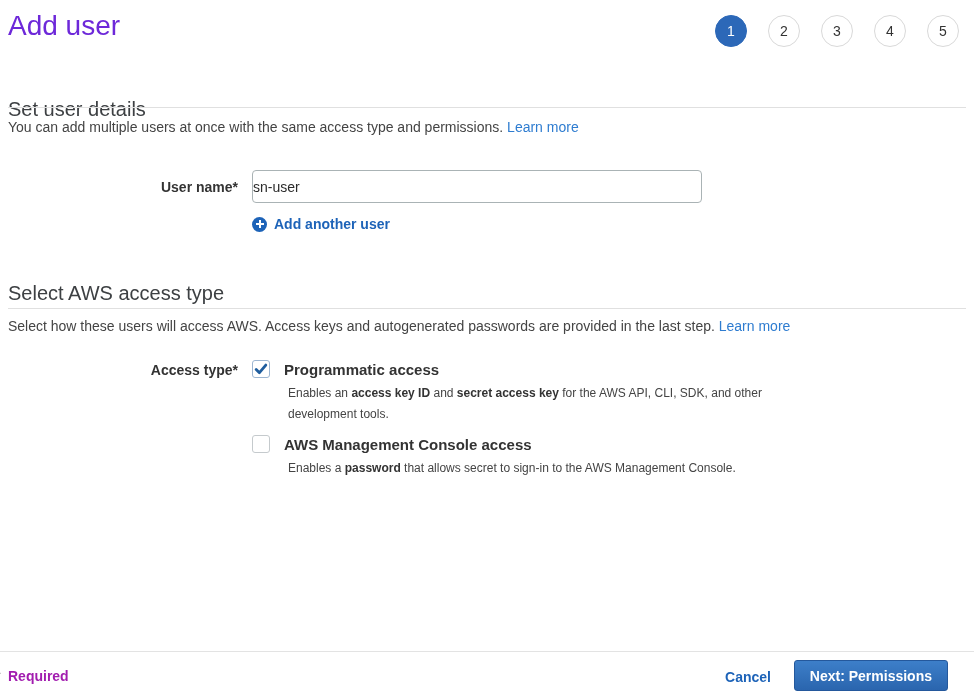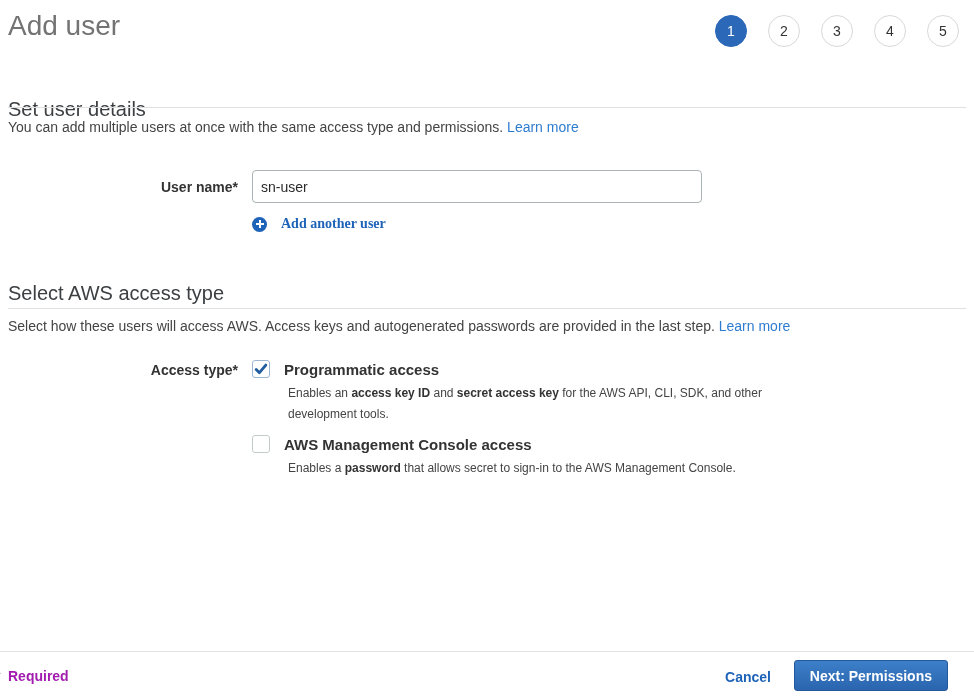--- a/index.html
+++ b/index.html
@@ -1,37 +1,37 @@
 <!DOCTYPE html>
 <html><head>
 <meta charset="utf-8">
 <style>
   * { margin:0; padding:0; box-sizing:border-box; }
   html,body { width:974px; height:697px; background:#fff; overflow:hidden; }
   body { font-family:"Liberation Sans","DejaVu Sans",sans-serif; font-size:14px; color:#444; position:relative; }
 
-  .page-title { position:absolute; left:8px; top:10px; font-size:28px; line-height:32px; font-weight:400; color:#737373; }
+  .page-title { position:absolute; left:8px; top:10px; font-size:28px; line-height:32px; font-weight:400; color:#6d28d9; }
 
   .steps { position:absolute; left:715px; top:15px; display:flex; gap:21px; }
   .step-circle { width:32px; height:32px; border-radius:50%; border:1px solid #d9d9d9; background:#fff;
                  display:flex; align-items:center; justify-content:center; font-size:14px; color:#333; }
   .step-circle.active { background:#2c68b8; border-color:#2c68b8; color:#fff; }
 
   .section-heading { position:absolute; left:8px; font-size:20px; line-height:23px; font-weight:400; color:#3d4043; }
   .rule { position:absolute; left:8px; right:8px; border-top:1px solid #e0e0e0; }
   .intro { position:absolute; left:8px; font-size:14px; color:#444; }
   a.link { color:#2e7cd0; text-decoration:none; cursor:pointer; }
   a.link-strong { color:#1d63b8; font-weight:bold; text-decoration:none; cursor:pointer; }
 
   .field-label { position:absolute; left:0; width:238px; text-align:right; font-weight:bold; color:#333; font-size:14px; }
 
   .text-input { position:absolute; left:252px; top:170px; width:450px; height:33px; border:1px solid #aab3b5;
-                border-radius:4px; padding:0 8px; font-size:14px; color:#2b2b2b; font-family:inherit; background:#fff; }
+                border-radius:4px; padding:0 0; font-size:14px; color:#2b2b2b; font-family:inherit; background:#fff; }
 
-  .add-user-link { position:absolute; left:252px; top:216px; display:flex; align-items:center; gap:14px; cursor:pointer;font-family:Liberation Serif, serif; }
+  .add-user-link { position:absolute; left:252px; top:216px; display:flex; align-items:center; gap:7px; cursor:pointer; }
   .plus-icon { width:15px; height:15px; border-radius:50%; background:#1d63b8; position:relative; flex:0 0 auto; }
   .plus-icon::before, .plus-icon::after { content:""; position:absolute; background:#fff; }
   .plus-icon::before { left:3.5px; top:6.5px; width:8px; height:2px; }
   .plus-icon::after { left:6.5px; top:3.5px; width:2px; height:8px; }
 
   .checkbox { position:absolute; left:252px; width:18px; height:18px; border:1px solid #c5cacd; border-radius:3px;
               background:#fff; display:flex; align-items:center; justify-content:center; cursor:pointer; }
   .checkbox svg { display:none; }
   .checkbox.checked { border-color:#9db6d2; }
   .checkbox.checked svg { display:block; }

